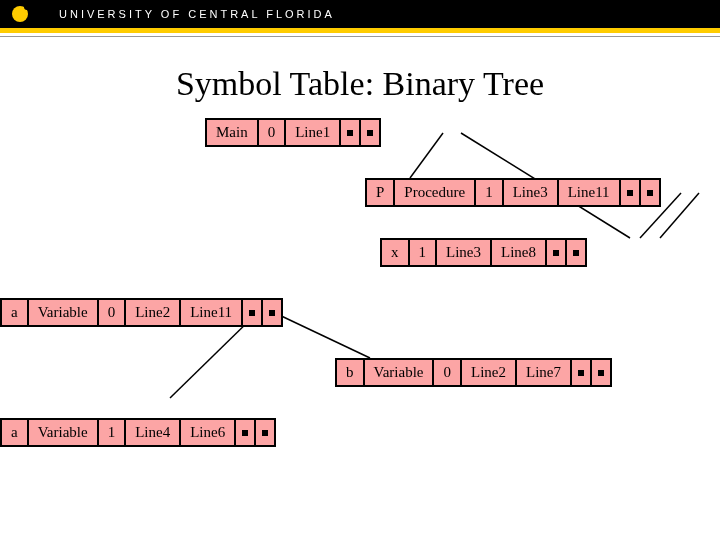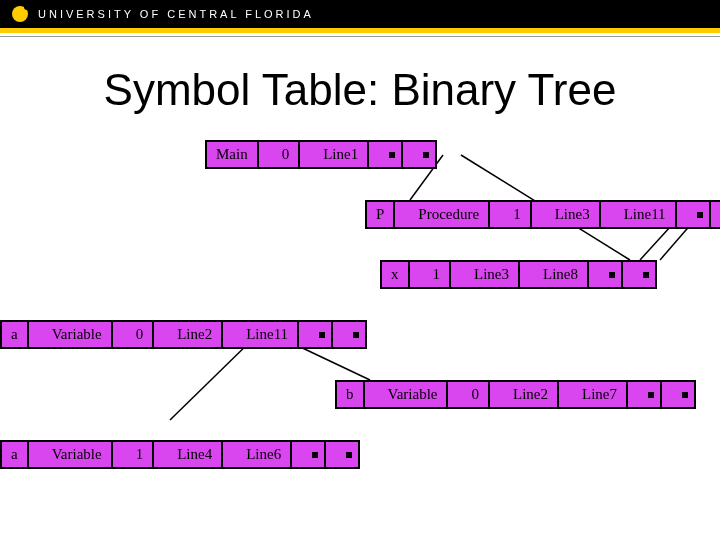--- a/index.html
+++ b/index.html
@@ -1,24 +1,24 @@
 <!DOCTYPE html>
 <html><head>
 <meta charset="utf-8">
 <style>
   html,body{margin:0;padding:0;width:720px;height:540px;background:#fff;font-family:Georgia,'Times New Roman',serif;color:#000;}
   .header{background:#000;height:28px;display:flex;align-items:center;padding-left:12px;}
   .logo{width:16px;height:16px;border-radius:50%;background:#ffcc00;margin-right:10px;position:relative;}
   .logo::after{content:"";position:absolute;right:-2px;top:-2px;width:6px;height:6px;border-radius:50%;background:#000;}
-  .univ{color:#fff;letter-spacing:3px;font-size:11px;font-family:Arial,Helvetica,sans-serif;}
+  .univ{color:#fff;letter-spacing:3px;font-size:11px;font-family:Arial,Helvetica,sans-serif;margin-left:21px;}
   .gold{height:5px;background:#ffcc00;}
   .rule{height:1px;background:#999;margin-top:3px;}
-  .title{font-size:44px;text-align:center;margin-top:28px;margin-bottom:10px;font-family:Liberation Sans, sans-serif;}
+  .title{font-size:34px;text-align:center;margin-top:28px;font-family:Liberation Serif, serif;}
   .stage{position:relative;width:720px;}
-  .node{position:absolute;display:flex;border:2px solid #000;background:#d946ef;gap:14px;}
+  .node{position:absolute;display:flex;border:2px solid #000;background:#fca5a5;}
   .node>div{border-right:2px solid #000;padding:4px 9px;font-size:15px;white-space:nowrap;display:flex;align-items:center;}
   .node>div:last-child{border-right:none;}
   .ptr{width:18px;display:flex;align-items:center;justify-content:center;padding:4px 0!important;}
   .dot{width:6px;height:6px;background:#000;}
   svg.lines{position:absolute;left:0;top:0;pointer-events:none;}
 </style>
 </head>
 <body>
 
 <div class="header">

